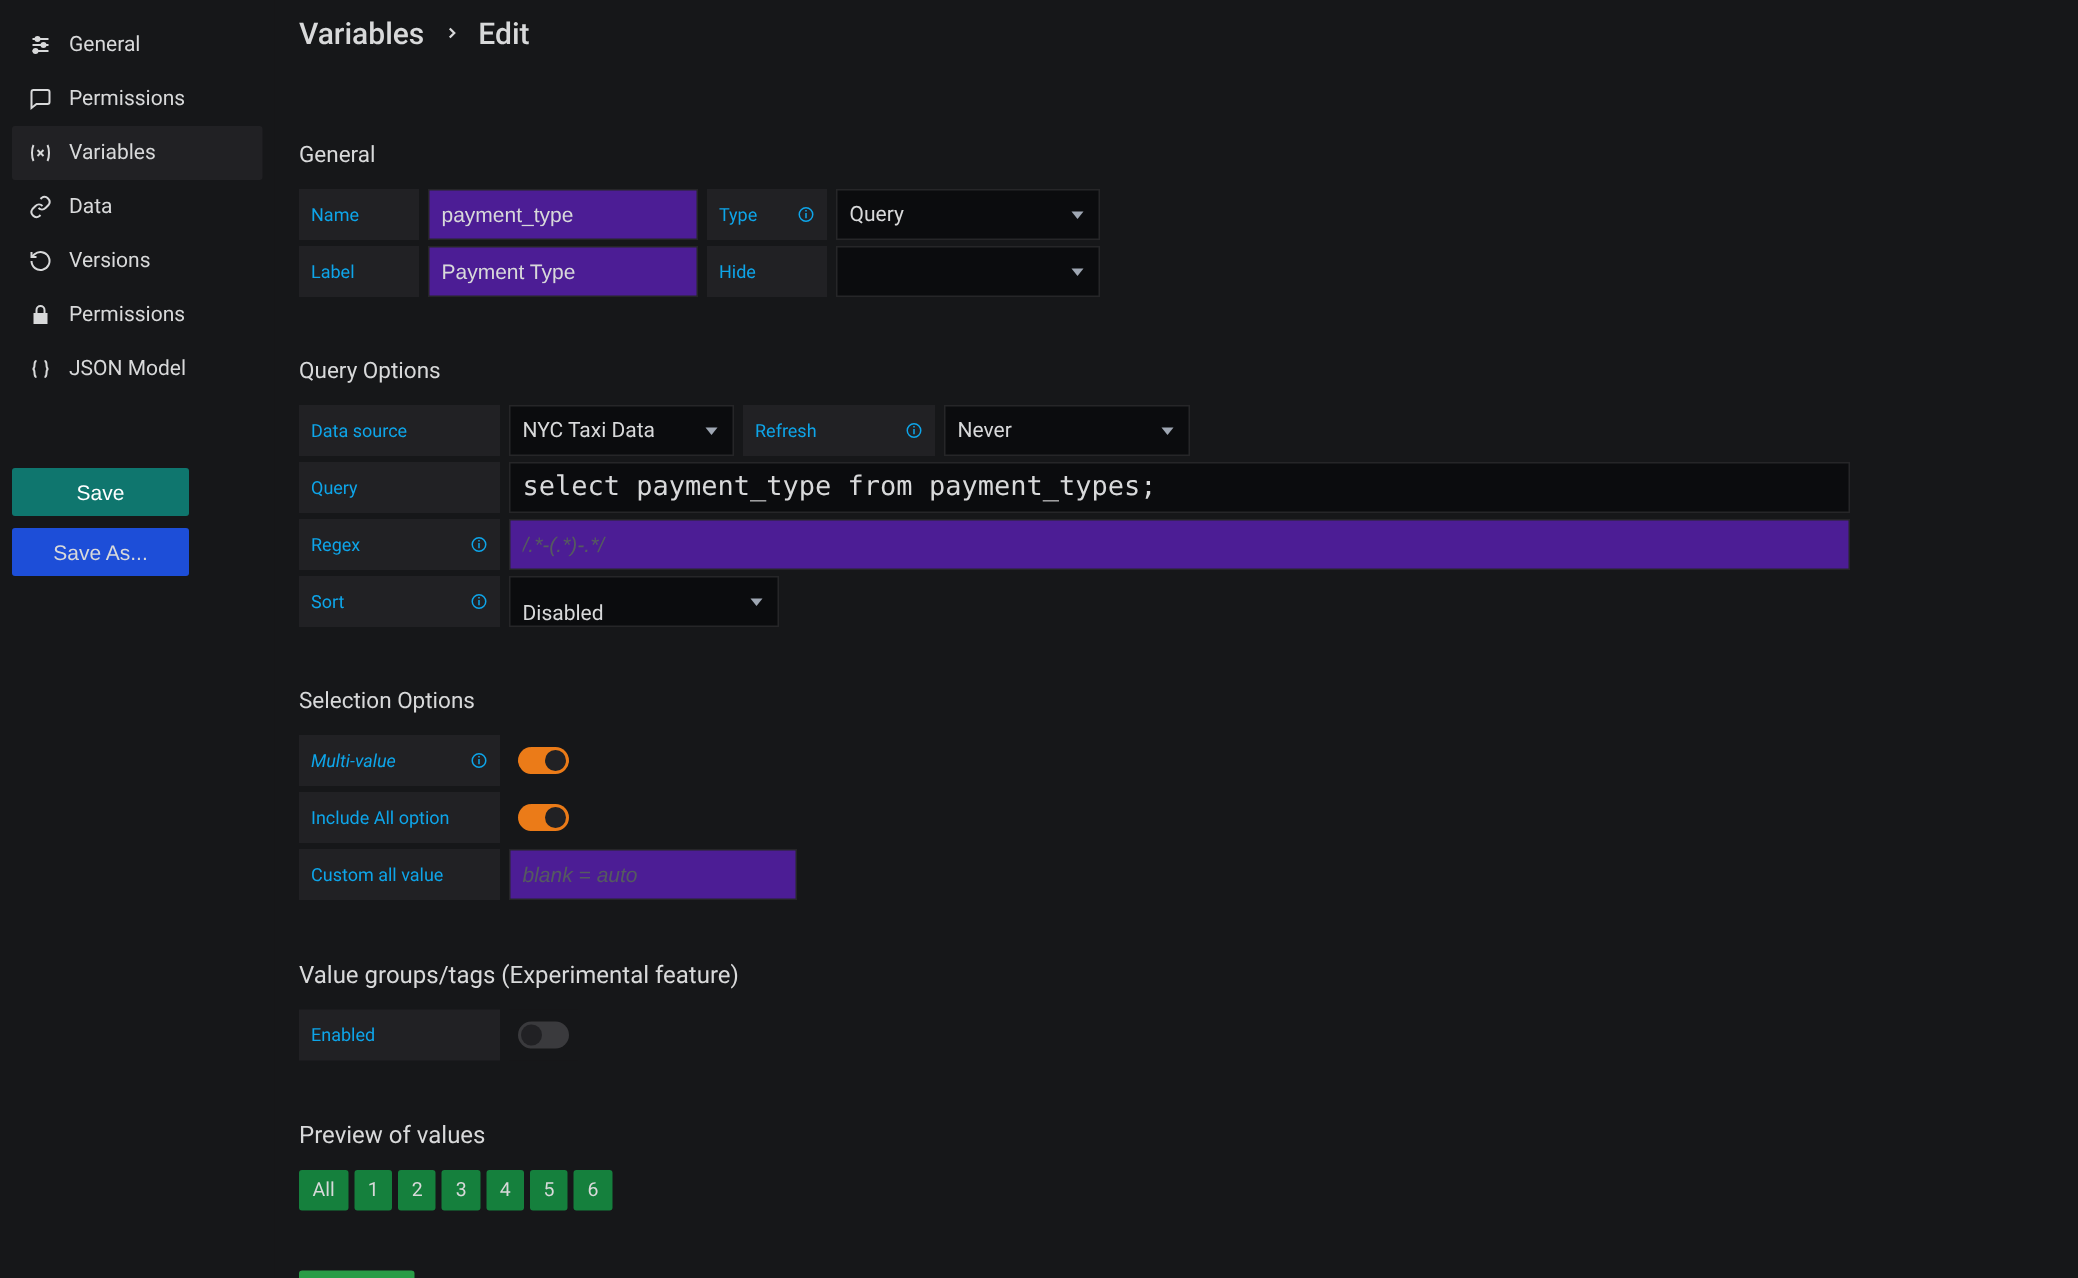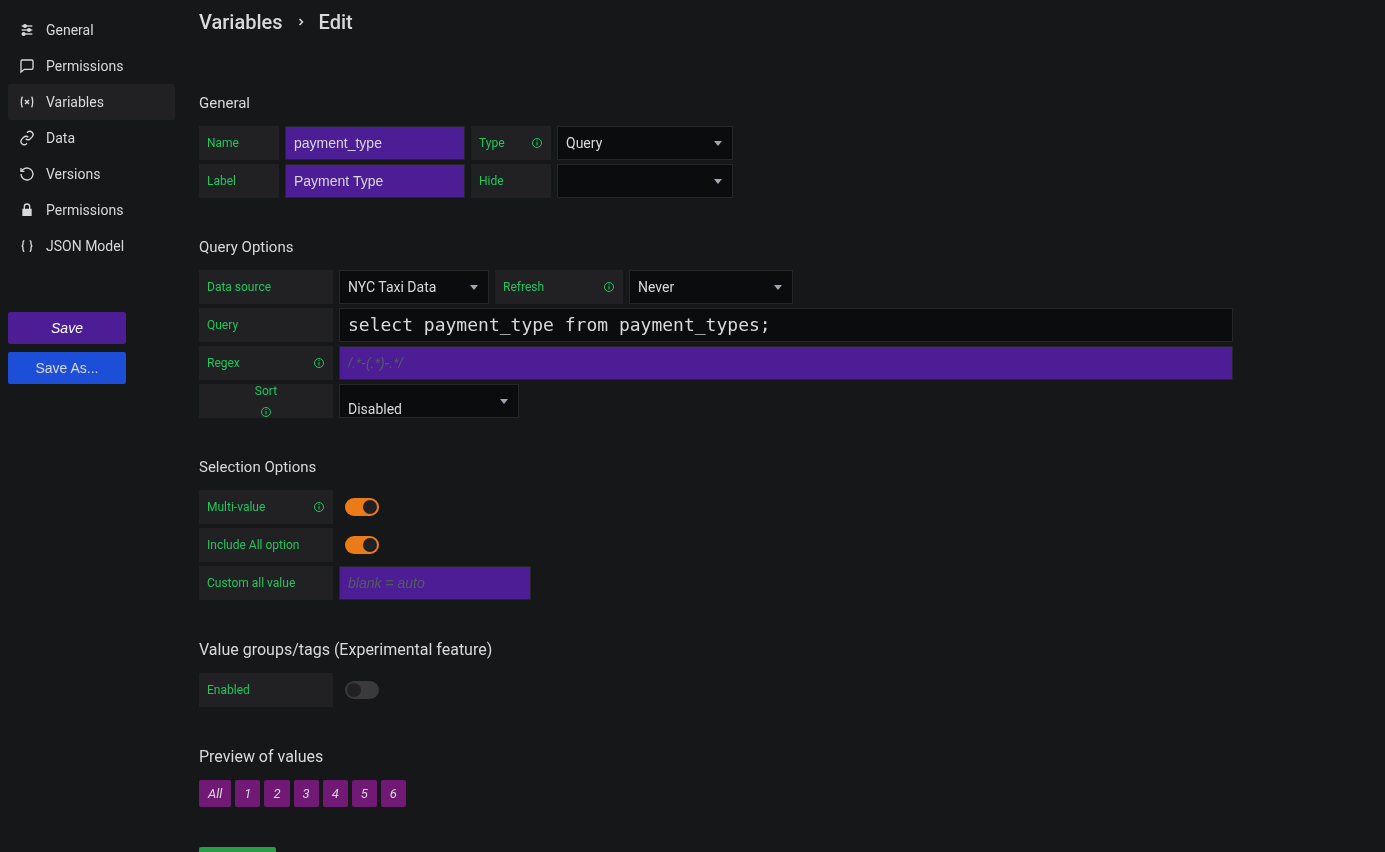--- a/index.html
+++ b/index.html
@@ -44,21 +44,21 @@
     display: block;
     width: 118px;
     height: 32px;
     margin: 0 0 8px 0;
     border: none;
     border-radius: 2px;
     font-size: 14px;
     color: #fff;
     cursor: pointer;
   }
-  .btn-green { background: #4c1d95; font-style: italic; }
+  .btn-green { background: #0f766e; }
   .btn-grey { background: #1d4ed8; color: #d8d9da; }
 
   .main {
     flex: 1;
     padding: 10px 28px 28px 16px;
     overflow-y: auto;
   }
   .crumb {
     display: flex;
     align-items: center;
@@ -80,21 +80,21 @@
 
   .row { display: flex; margin-bottom: 4px; }
   .row.gap > * + * { margin-left: 6px; }
   .field-label {
     display: flex;
     align-items: center;
     justify-content: space-between;
     padding: 0 8px;
     height: 34px;
     background: #212124;
-    color: #22c55e;
+    color: #0ea5e9;
     font-size: 12px;
   }
   .field-label .info { display:inline-flex; align-items:center; justify-content:center; }
   .field-label .info svg { width: 12px; height: 12px; }
   .text-input {
     height: 34px;
     background: #4c1d95;
     border: 1px solid #262628;
     color: #d8d9da;
     padding: 0 8px;
@@ -155,26 +155,25 @@
   }
   .toggle.on .knob { right: 2px; }
   .toggle.off .knob { left: 2px; }
   .toggle-wrap {
     display:flex; align-items:center; justify-content:center;
     width:46px; height:34px; background:#161719;
   }
 
   .chips { display:flex; gap:4px; margin-top:6px; }
   .chip {
-    background:#701a75;
+    background:#15803d;
     color:#d8d9da;
     font-size:13px;
     padding:6px 9px;
     border-radius:2px;
-    font-style:italic;
   }
   .update-btn {
     display:inline-block;
     background:#299c46;
     color:#fff;
     border:none;
     border-radius:2px;
     padding:8px 16px;
     font-size:14px;
     cursor:pointer;
@@ -337,41 +336,41 @@
               <svg viewBox="0 0 24 24" fill="currentColor">
                 <circle cx="12" cy="12" r="9" fill="none" stroke="currentColor" stroke-width="2"></circle>
                 <rect x="11" y="10" width="2" height="7"></rect>
                 <rect x="11" y="6" width="2" height="2"></rect>
               </svg>
             </span>
         </div>
         <input class="text-input" style="width: 894px;" placeholder="/.*-(.*)-.*/">
       </div>
       <div class="row gap">
-        <div class="field-label" style="width:134px;flex-direction:column;">
+        <div class="field-label" style="width:134px;">
           <span>Sort</span>
           <span class="info">
               <svg viewBox="0 0 24 24" fill="currentColor">
                 <circle cx="12" cy="12" r="9" fill="none" stroke="currentColor" stroke-width="2"></circle>
                 <rect x="11" y="10" width="2" height="7"></rect>
                 <rect x="11" y="6" width="2" height="2"></rect>
               </svg>
             </span>
         </div>
         <div class="select" style="width:180px;align-items:flex-end;">
             <span>Disabled</span>
           </div>
       </div>
     </div>
 
     
     <div class="block">
       <div class="section-title">Selection Options</div>
       <div class="row gap">
-        <div class="field-label" style="width:134px;">
+        <div class="field-label" style="width:134px;font-style:italic;">
           <span>Multi-value</span>
           <span class="info">
               <svg viewBox="0 0 24 24" fill="currentColor">
                 <circle cx="12" cy="12" r="9" fill="none" stroke="currentColor" stroke-width="2"></circle>
                 <rect x="11" y="10" width="2" height="7"></rect>
                 <rect x="11" y="6" width="2" height="2"></rect>
               </svg>
             </span>
         </div>
         <div class="toggle-wrap">

